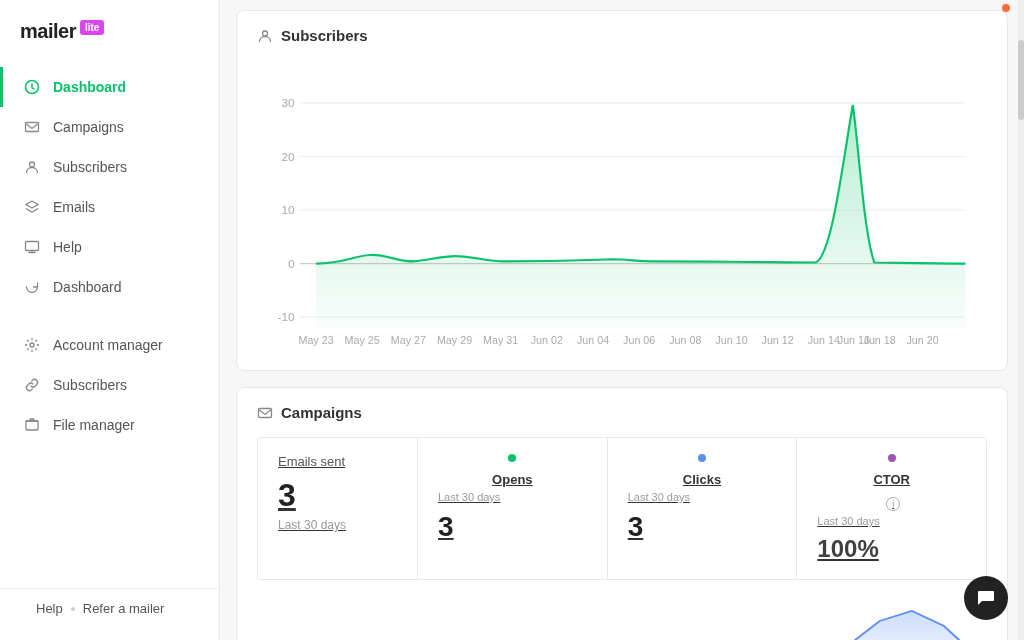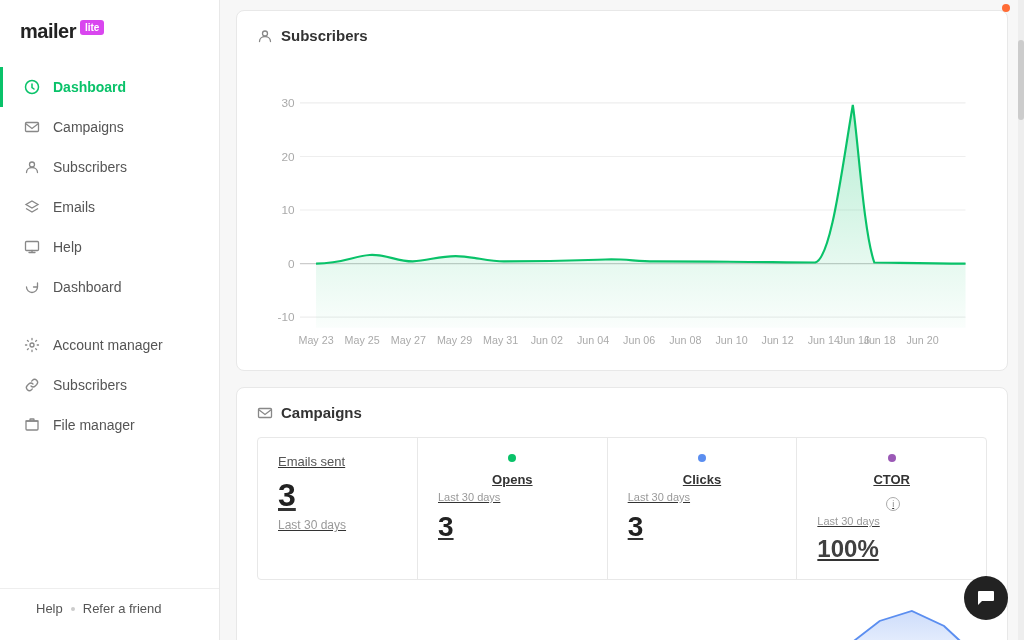--- a/index.html
+++ b/index.html
@@ -372,21 +372,21 @@
         </svg>
       </div>
       <span>File manager</span>
     </div>
 
   </div>
 
   <div class="sidebar-bottom">
     <span style="cursor:pointer;color:#555;">Help</span>
     <div class="sidebar-bottom-dot"></div>
-    <span style="cursor:pointer;color:#555;">Refer a friend</span>
+    <span style="cursor:pointer;color:#555;">Refer a mailer</span>
   </div>
 </div>
 
 <div class="main">
 
   <div class="orange-dot"></div>
 
   <div class="content-area">
 
     <div class="card" style="margin-top:10px; padding: 16px 20px 10px 20px;">

